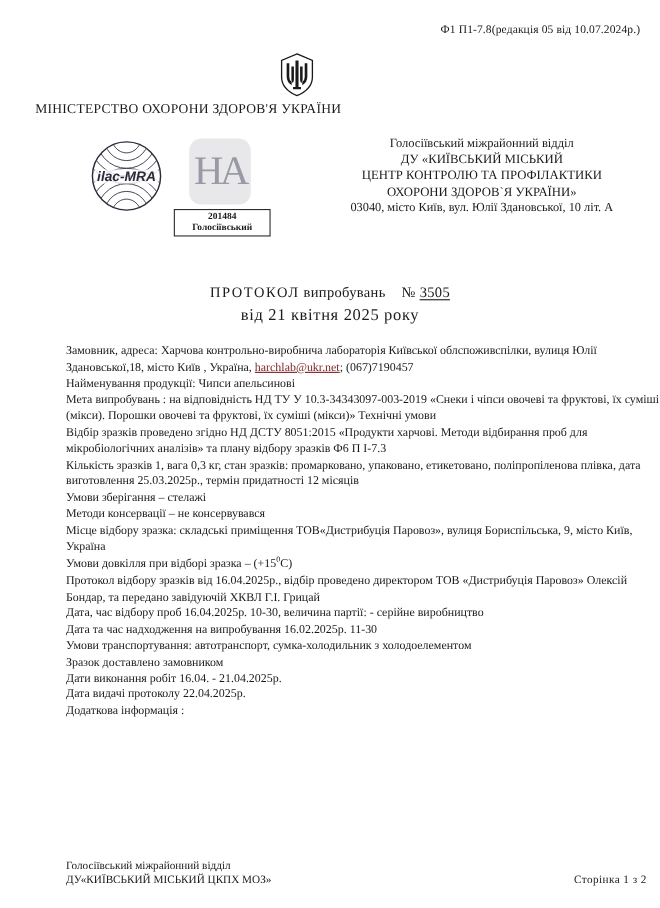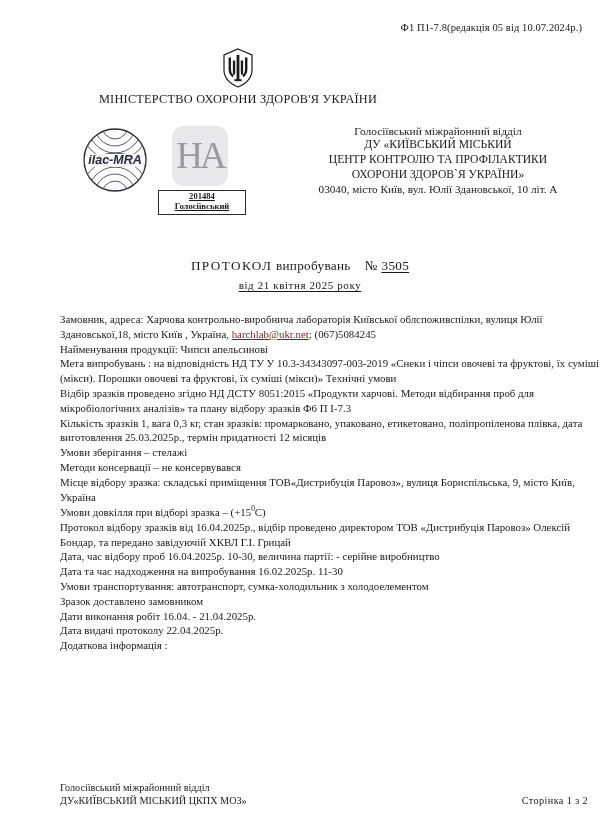--- a/index.html
+++ b/index.html
@@ -26,21 +26,21 @@
     letter-spacing: 0.1px;
     white-space: nowrap;
   }
 
   
   .ministry-block {
     position: absolute;
     top: 48px;
     left: 0;
     width: 476px;
-    text-align: center;
+    padding-left: 32px;
   }
   .trident {
     display: block;
     margin: 0 auto 4px auto;
   }
   .ministry-title {
     font-size: 12.3px;
     letter-spacing: 0.25px;
     white-space: nowrap;
   }
@@ -94,21 +94,20 @@
   }
   .cert-box {
     position: absolute;
     left: 78px;
     top: 66px;
     width: 86px;
     border: 1px solid #2a2a2a;
     text-align: center;
     padding: 1px 0 2px 0;
     background: #fff;
-    text-decoration: underline;
   }
   .cert-num {
     font-size: 8.6px;
     font-weight: bold;
     line-height: 1.15;
   }
   .cert-label {
     font-size: 8.6px;
     font-weight: bold;
     line-height: 1.15;
@@ -146,22 +145,21 @@
     font-size: 13.2px;
     letter-spacing: 0.3px;
   }
   .pt-line1 .label-sp { letter-spacing: 1.4px; }
   .pt-num {
     text-decoration: underline;
     text-underline-offset: 2px;
   }
   .pt-line2 {
     margin-top: 5px;
-    font-size: 11px;
-    text-decoration: underline;
+    font-size: 15px;
     text-underline-offset: 2px;
     display: inline-block;
     letter-spacing: 0.6px;
   }
 
   
   .body-text {
     position: absolute;
     top: 312px;
     left: 60px;
@@ -277,21 +275,21 @@
       <span class="label-sp">ПРОТОКОЛ</span>
       <span>випробувань</span>
       &nbsp;&nbsp;
       <span>№</span>
       <span class="pt-num">3505</span>
     </div>
     <div class="pt-line2">від  21  квітня   2025   року</div>
   </div>
 
   <div class="body-text">
-    <p><span>Замовник, адреса: Харчова контрольно-виробнича лабораторія Київської облспоживспілки, вулиця Юлії Здановської,18,  місто Київ , Україна, </span><a class="mail-link" href="#">harchlab@ukr.net</a><span>; (067)5084245</span></p>
+    <p><span>Замовник, адреса: Харчова контрольно-виробнича лабораторія Київської облспоживспілки, вулиця Юлії Здановської,18,  місто Київ , Україна, </span><a class="mail-link" href="#">harchlab@ukr.net</a><span>; (067)7190457</span></p>
     <p>Найменування продукції: Чипси апельсинові</p>
     <p>Мета випробувань : на відповідність НД  ТУ У 10.3-34343097-003-2019 «Снеки і чіпси овочеві та фруктові, їх суміші (мікси). Порошки овочеві та фруктові, їх суміші (мікси)» Технічні умови</p>
     <p>Відбір зразків проведено згідно НД  ДСТУ  8051:2015 «Продукти харчові. Методи відбирання проб для мікробіологічних аналізів» та плану відбору зразків Ф6 П І-7.3</p>
     <p>Кількість зразків 1,  вага 0,3 кг, стан зразків: промарковано, упаковано, етикетовано, поліпропіленова плівка, дата виготовлення 25.03.2025р., термін придатності 12 місяців</p>
     <p>Умови зберігання – стелажі</p>
     <p>Методи консервації – не консервувався</p>
     <p>Місце відбору зразка: складські приміщення ТОВ«Дистрибуція Паровоз», вулиця Бориспільська, 9, місто Київ, Україна</p>
     <p><span>Умови довкілля при відборі зразка – (+15</span><sup class="deg">0</sup><span>С)</span></p>
     <p>Протокол відбору зразків  від  16.04.2025р., відбір проведено директором  ТОВ «Дистрибуція Паровоз» Олексій Бондар, та передано завідуючій ХКВЛ  Г.І. Грицай</p>
     <p>Дата, час відбору проб   16.04.2025р. 10-30, величина партії: - серійне виробництво</p>

